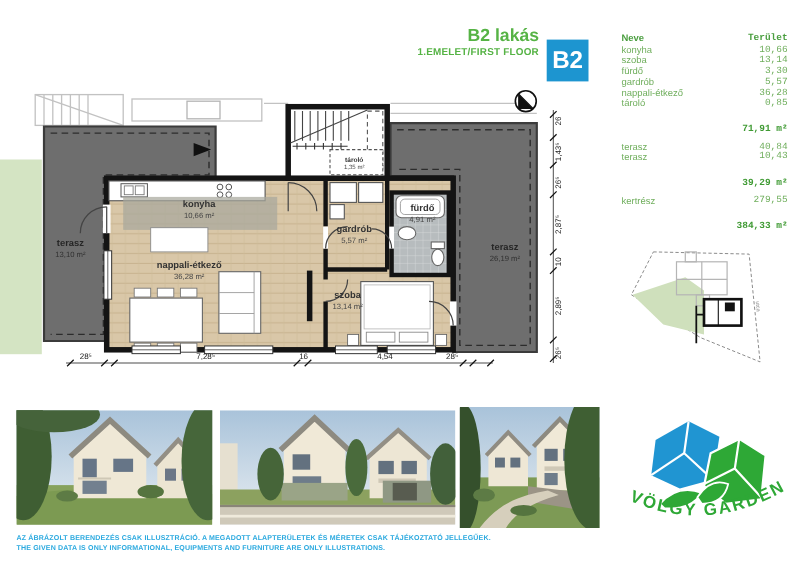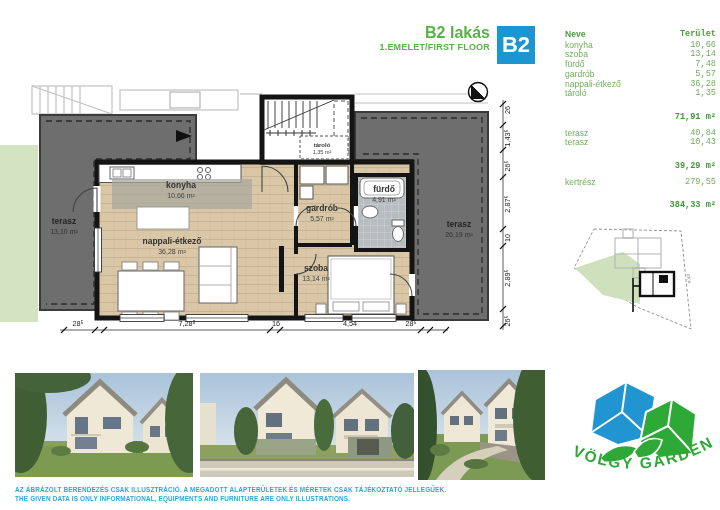--- a/index.html
+++ b/index.html
@@ -10,21 +10,21 @@
   }
   *{margin:0;padding:0;box-sizing:border-box;}
   body{font-family:"Liberation Sans",sans-serif;background:#fff;}
   .page{position:relative;width:720px;height:510px;background:#fff;overflow:hidden;}
   .abs{position:absolute;}
 
   
   .title-block{left:300px;top:24px;width:190px;text-align:right;line-height:1.15;}
   .title-main{color:var(--accent_green);font-size:16px;font-weight:bold;}
   .title-sub{color:var(--accent_green);font-size:9px;font-weight:bold;letter-spacing:.2px;}
-  .badge{left:497px;top:26px;width:38px;height:38px;background:var(--badge_blue);
+  .badge{left:497px;top:36px;width:38px;height:38px;background:var(--badge_blue);
          color:#fff;font-size:22px;font-weight:bold;display:flex;align-items:center;justify-content:center;}
 
   
   .area-table{left:565px;top:30px;width:151px;font-size:8.6px;color:var(--table_green);}
   .trow{display:flex;justify-content:space-between;line-height:9.7px;}
   .trow .nm{text-align:left;}
   .trow .vl{text-align:right;font-family:Liberation Mono, monospace;}
   .trow.head{font-weight:bold;color:#4a9e3f;margin-bottom:1px;}
   .trow.total{font-weight:bold;color:var(--total_green);margin-top:14px;}
   .tgap{height:6px;}
@@ -66,33 +66,33 @@
     <div class="trow">
         <span class="nm">konyha</span>
         <span class="vl">10,66</span>
       </div>
     <div class="trow">
         <span class="nm">szoba</span>
         <span class="vl">13,14</span>
       </div>
     <div class="trow">
         <span class="nm">fürdő</span>
-        <span class="vl">7,48</span>
+        <span class="vl">3,30</span>
       </div>
     <div class="trow">
         <span class="nm">gardrób</span>
         <span class="vl">5,57</span>
       </div>
     <div class="trow">
         <span class="nm">nappali-étkező</span>
         <span class="vl">36,28</span>
       </div>
     <div class="trow">
         <span class="nm">tároló</span>
-        <span class="vl">1,35</span>
+        <span class="vl">0,85</span>
       </div>
     <div class="trow total">
         <span class="nm"></span>
         <span class="vl">71,91 m²</span>
       </div>
     <div class="tgap"></div>
     <div class="trow">
         <span class="nm">terasz</span>
         <span class="vl">40,84</span>
       </div>

